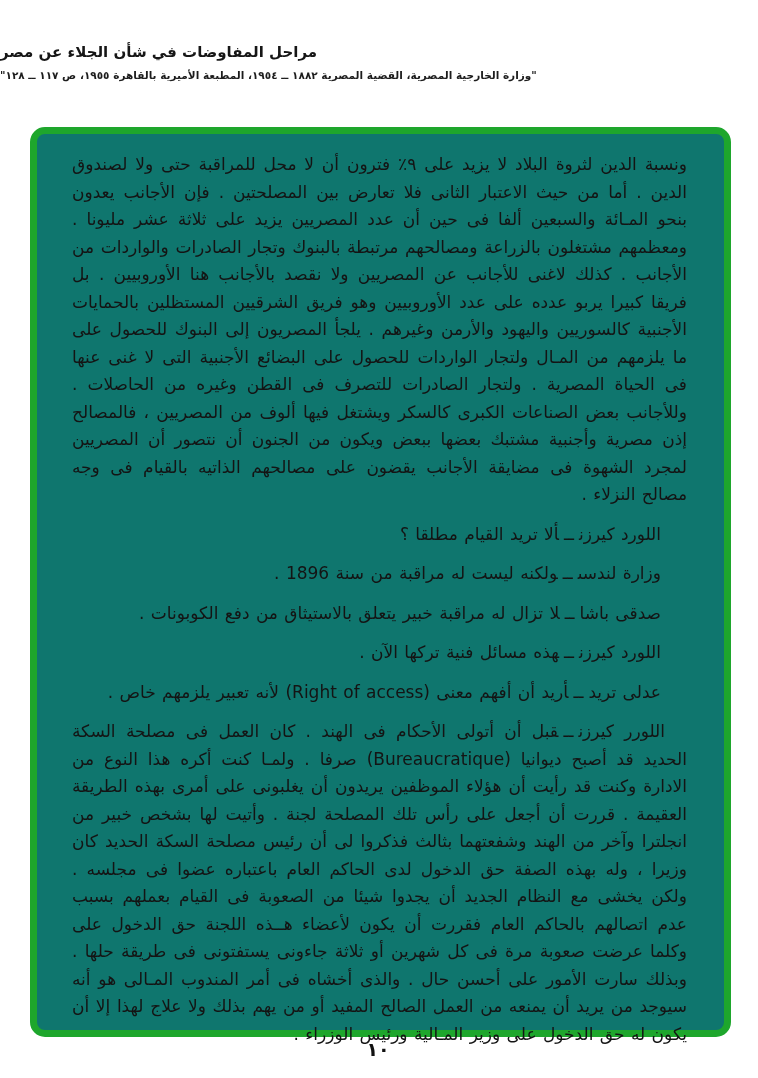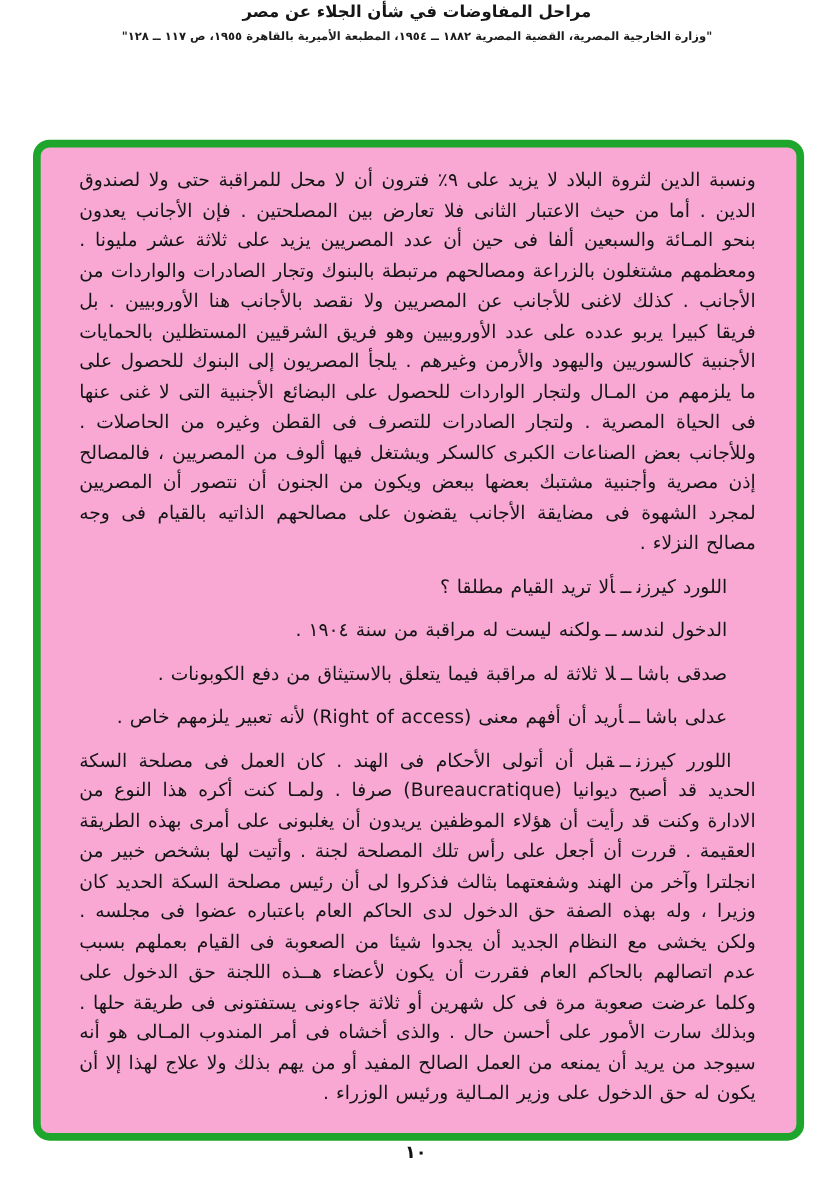--- a/index.html
+++ b/index.html
@@ -16,21 +16,22 @@
     overflow: hidden;
   }
   .page {
     width: 758px;
     height: 1078px;
     position: relative;
     background: #ffffff;
     direction: rtl;
   }
   .doc-header {
-    text-align: center;
+    padding-top: 42px;
+    text-align: left;
     direction: rtl;
   }
   .doc-title {
     font-size: 15px;
     font-weight: bold;
     line-height: 20px;
     letter-spacing: 0;
   }
   .doc-subtitle {
     margin-top: 9px;
@@ -49,21 +50,21 @@
     position: absolute;
     left: 30px;
     top: 127px;
     width: 701px;
     height: 910px;
     box-sizing: border-box;
     border: 7px solid #1ea62c;
     border-radius: 15px;
     padding: 17px 37px 0 35px;
     direction: rtl;
-    background: #f9a8d4;
+    background: #0f766e;
   }
   .para {
     margin: 0;
     font-size: 17px;
     line-height: 27.5px;
     color: #141414;
     word-spacing: 1px;
   }
   .body-para {
     text-align: justify;
@@ -85,21 +86,21 @@
   }
   .dash {
     margin: 16px 5px;
   }
   .page-number {
     position: absolute;
     top: 1038px;
     left: 0;
     width: 756px;
     text-align: center;
-    font-size: 16px;
+    font-size: 19px;
     font-weight: bold;
     color: #111;
   }
 </style>
 </head>
 <body>
 
 <div class="page">
 
   <div class="doc-header">
@@ -110,30 +111,33 @@
   <div class="highlight-frame">
 
     <p class="para body-para"><span>ونسبة الدين لثروة البلاد لا يزيد على ٩٪ فترون أن لا محل للمراقبة حتى ولا لصندوق الدين . أما من حيث الاعتبار الثانى فلا تعارض بين المصلحتين . فإن الأجانب يعدون بنحو المـائة والسبعين ألفا فى حين أن عدد المصريين يزيد على ثلاثة عشر مليونا . ومعظمهم مشتغلون بالزراعة ومصالحهم مرتبطة بالبنوك وتجار الصادرات والواردات من الأجانب . كذلك لاغنى للأجانب عن المصريين ولا نقصد بالأجانب هنا الأوروبيين . بل فريقا كبيرا يربو عدده على عدد الأوروبيين وهو فريق الشرقيين المستظلين بالحمايات الأجنبية كالسوريين واليهود والأرمن وغيرهم . يلجأ المصريون إلى البنوك للحصول على ما يلزمهم من المـال ولتجار الواردات للحصول على البضائع الأجنبية التى لا غنى عنها فى الحياة المصرية . ولتجار الصادرات للتصرف فى القطن وغيره من الحاصلات . وللأجانب بعض الصناعات الكبرى كالسكر ويشتغل فيها ألوف من المصريين ، فالمصالح إذن مصرية وأجنبية مشتبك بعضها ببعض ويكون من الجنون أن نتصور أن المصريين لمجرد الشهوة فى مضايقة الأجانب يقضون على مصالحهم الذاتيه بالقيام فى وجه مصالح النزلاء .</span></p>
 
     <p class="para dialogue">
       <span class="speaker">اللورد كيرزن</span><span class="dash">ــ</span><span>ألا تريد القيام مطلقا ؟</span>
     </p>
 
 
     <p class="para dialogue">
-      <span class="speaker">الدخول لندسى</span><span class="dash">ــ</span><span>ولكنه ليست له مراقبة من سنة ١٩٠٤ .</span>
+      <span class="speaker">وزارة لندسى</span><span class="dash">ــ</span><span>ولكنه ليست له مراقبة من سنة 1896 .</span>
     </p>
 
     <p class="para dialogue">
-      <span class="speaker">صدقى باشا</span><span class="dash">ــ</span><span>لا ثلاثة له مراقبة فيما يتعلق بالاستيثاق من دفع الكوبونات .</span>
+      <span class="speaker">صدقى باشا</span><span class="dash">ــ</span><span>لا تزال له مراقبة خبير يتعلق بالاستيثاق من دفع الكوبونات .</span>
     </p>
 
+    <p class="para dialogue">
+      <span class="speaker">اللورد كيرزن</span><span class="dash">ــ</span><span>هذه مسائل فنية تركها الآن .</span>
+    </p>
 
     <p class="para dialogue">
-      <span class="speaker">عدلى باشا</span><span class="dash">ــ</span><span>أريد أن أفهم معنى (Right of access) لأنه تعبير يلزمهم خاص .</span>
+      <span class="speaker">عدلى تريد</span><span class="dash">ــ</span><span>أريد أن أفهم معنى (Right of access) لأنه تعبير يلزمهم خاص .</span>
     </p>
 
     <p class="para final-para">
       <span class="speaker">اللورر كيرزن</span><span class="dash">ــ</span><span>قبل أن أتولى الأحكام فى الهند . كان العمل فى مصلحة السكة الحديد قد أصبح ديوانيا (Bureaucratique) صرفا . ولمـا كنت أكره هذا النوع من الادارة وكنت قد رأيت أن هؤلاء الموظفين يريدون أن يغلبونى على أمرى بهذه الطريقة العقيمة . قررت أن أجعل على رأس تلك المصلحة لجنة . وأتيت لها بشخص خبير من انجلترا وآخر من الهند وشفعتهما بثالث فذكروا لى أن رئيس مصلحة السكة الحديد كان وزيرا ، وله بهذه الصفة حق الدخول لدى الحاكم العام باعتباره عضوا فى مجلسه . ولكن يخشى مع النظام الجديد أن يجدوا شيئا من الصعوبة فى القيام بعملهم بسبب عدم اتصالهم بالحاكم العام فقررت أن يكون لأعضاء هــذه اللجنة حق الدخول على وكلما عرضت صعوبة مرة فى كل شهرين أو ثلاثة جاءونى يستفتونى فى طريقة حلها . وبذلك سارت الأمور على أحسن حال . والذى أخشاه فى أمر المندوب المـالى هو أنه سيوجد من يريد أن يمنعه من العمل الصالح المفيد أو من يهم بذلك ولا علاج لهذا إلا أن يكون له حق الدخول على وزير المـالية ورئيس الوزراء .</span>
     </p>
 
   </div>
 
   <div class="page-number">١٠</div>
 

